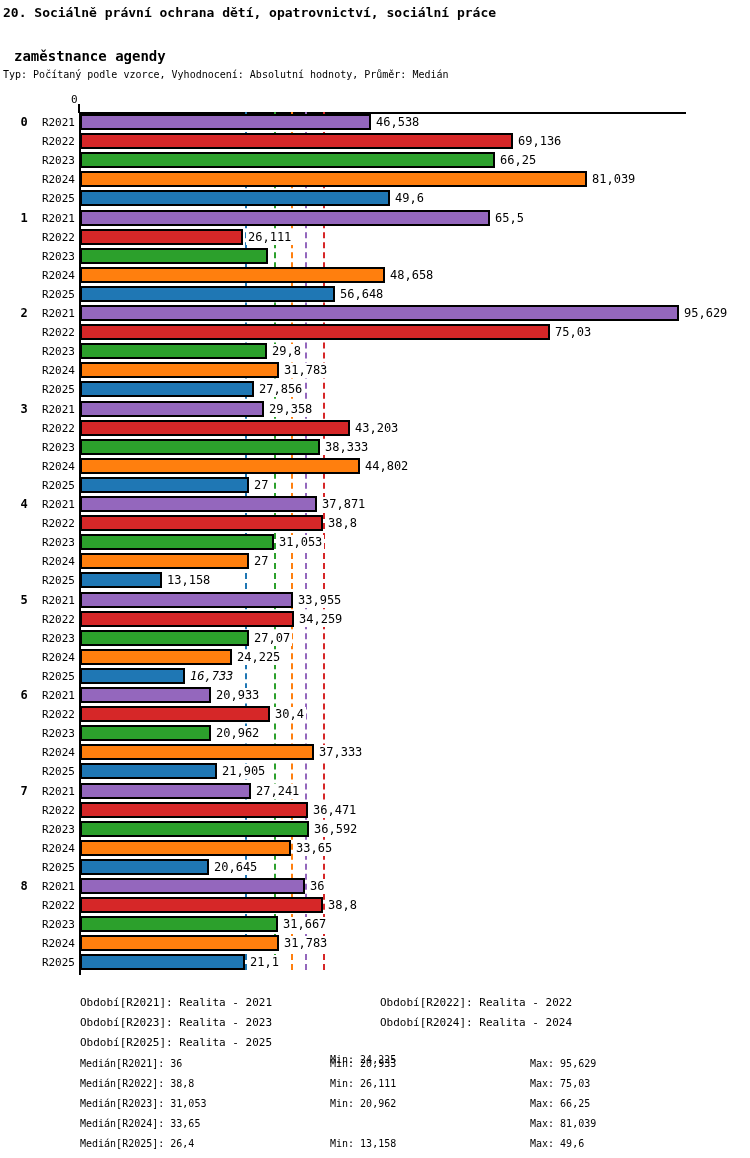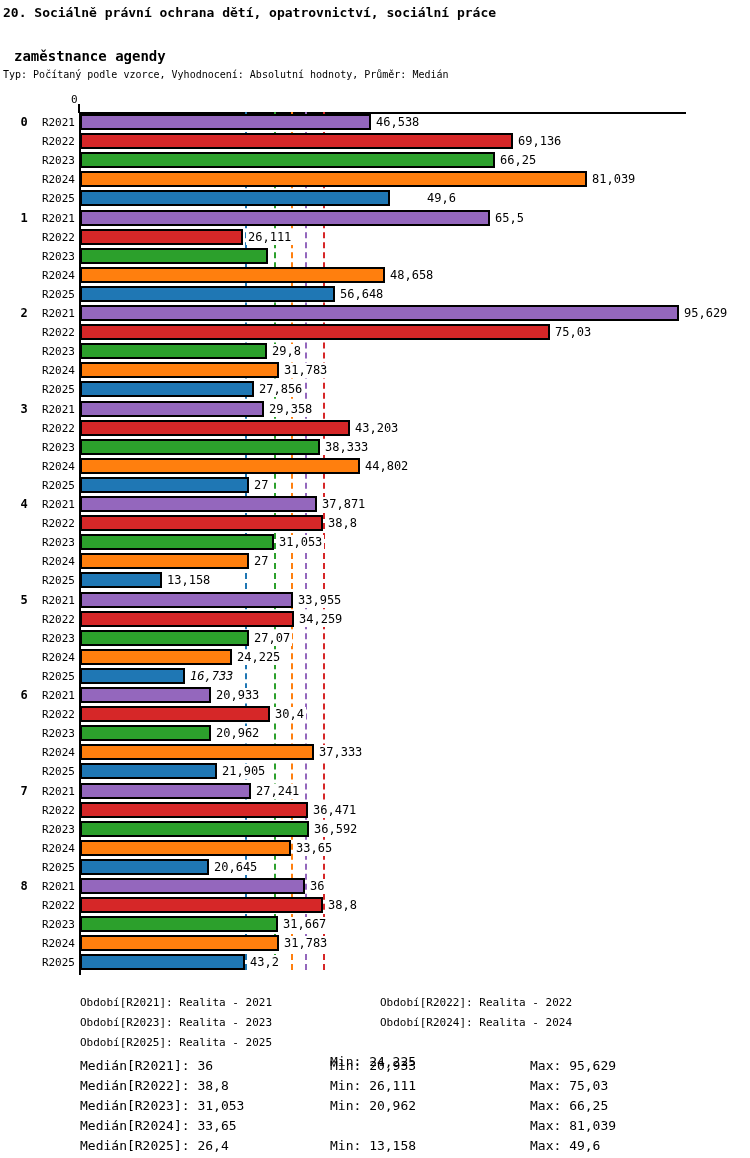--- a/index.html
+++ b/index.html
@@ -13,21 +13,21 @@
   .zero{left:71px;top:93px;font-size:11px;}
   .tick{left:78px;top:104px;width:2px;height:9px;background:#000;}
   .xaxis{left:79px;top:112px;width:607px;height:2px;background:#000;}
   .yaxis{left:79px;top:112px;width:2px;height:863px;background:#000;}
   .mline{width:0;top:112px;height:858px;}
   .glabel{font-size:12px;font-weight:bold;width:16px;text-align:center;line-height:16px;}
   .ylabel{font-size:11px;width:36px;text-align:right;line-height:15px;}
   .bar{height:16px;border:2px solid #000;box-sizing:border-box;}
   .vlabel{font-size:12px;line-height:15px;background:#fff;padding:0 2px;white-space:pre;}
   .legitem{font-size:11px;white-space:pre;}
-  .statitem{font-size:13px;white-space:pre;}
+  .statitem{font-size:10px;white-space:pre;}
 </style>
 </head>
 <body>
 
 <div class="page">
   <div class="abs title1">20. Sociálně právní ochrana dětí, opatrovnictví, sociální práce</div>
   <div class="abs title3">zaměstnance agendy</div>
   <div class="abs meta">Typ: Počítaný podle vzorce, Vyhodnocení: Absolutní hodnoty, Průměr: Medián</div>
 
   <div class="abs zero">0</div>
@@ -49,21 +49,21 @@
       <div class="abs bar" style="left: 80px; top: 133px; width: 433px; background: rgb(214, 39, 40);"></div>
       <div class="abs vlabel" style="left: 516px; top: 134px;">69,136</div>
       <div class="abs ylabel" style="left: 39px; top: 153px;">R2023</div>
       <div class="abs bar" style="left: 80px; top: 152px; width: 415px; background: rgb(44, 160, 44);"></div>
       <div class="abs vlabel" style="left: 498px; top: 153px;">66,25</div>
       <div class="abs ylabel" style="left: 39px; top: 172px;">R2024</div>
       <div class="abs bar" style="left: 80px; top: 171px; width: 507px; background: rgb(255, 127, 14);"></div>
       <div class="abs vlabel" style="left: 590px; top: 172px;">81,039</div>
       <div class="abs ylabel" style="left: 39px; top: 191px;">R2025</div>
       <div class="abs bar" style="left: 80px; top: 190px; width: 310px; background: rgb(31, 119, 180);"></div>
-      <div class="abs vlabel" style="left: 393px; top: 191px; margin-left: 32px;">49,6</div>
+      <div class="abs vlabel" style="left: 393px; top: 191px;">49,6</div>
       <div class="abs glabel" style="left: 16px; top: 210px;">1</div>
       <div class="abs ylabel" style="left: 39px; top: 211px;">R2021</div>
       <div class="abs bar" style="left: 80px; top: 210px; width: 410px; background: rgb(148, 103, 189);"></div>
       <div class="abs vlabel" style="left: 493px; top: 211px;">65,5</div>
       <div class="abs ylabel" style="left: 39px; top: 230px;">R2022</div>
       <div class="abs bar" style="left: 80px; top: 229px; width: 163px; background: rgb(214, 39, 40);"></div>
       <div class="abs vlabel" style="left: 246px; top: 230px;">26,111</div>
       <div class="abs ylabel" style="left: 39px; top: 249px;">R2023</div>
       <div class="abs bar" style="left: 80px; top: 248px; width: 188px; background: rgb(44, 160, 44);"></div>
       <div class="abs vlabel" style="left: 271px; top: 249px; margin-top: 22px;">30</div>
@@ -177,21 +177,21 @@
       <div class="abs bar" style="left: 80px; top: 897px; width: 243px; background: rgb(214, 39, 40);"></div>
       <div class="abs vlabel" style="left: 326px; top: 898px;">38,8</div>
       <div class="abs ylabel" style="left: 39px; top: 917px;">R2023</div>
       <div class="abs bar" style="left: 80px; top: 916px; width: 198px; background: rgb(44, 160, 44);"></div>
       <div class="abs vlabel" style="left: 281px; top: 917px;">31,667</div>
       <div class="abs ylabel" style="left: 39px; top: 936px;">R2024</div>
       <div class="abs bar" style="left: 80px; top: 935px; width: 199px; background: rgb(255, 127, 14);"></div>
       <div class="abs vlabel" style="left: 282px; top: 936px;">31,783</div>
       <div class="abs ylabel" style="left: 39px; top: 955px;">R2025</div>
       <div class="abs bar" style="left: 80px; top: 954px; width: 165px; background: rgb(31, 119, 180);"></div>
-      <div class="abs vlabel" style="left: 248px; top: 955px;">43,2</div>
+      <div class="abs vlabel" style="left: 248px; top: 955px;">21,1</div>
     </div>
   <div id="legend">
       <div class="abs legitem" style="left: 80px; top: 996px;">Období[R2021]: Realita - 2021</div>
       <div class="abs legitem" style="left: 380px; top: 996px;">Období[R2022]: Realita - 2022</div>
       <div class="abs legitem" style="left: 80px; top: 1016px;">Období[R2023]: Realita - 2023</div>
       <div class="abs legitem" style="left: 380px; top: 1016px;">Období[R2024]: Realita - 2024</div>
       <div class="abs legitem" style="left: 80px; top: 1036px;">Období[R2025]: Realita - 2025</div>
     </div>
   <div id="stats">
       <div class="abs statitem" style="left: 80px; top: 1058px;">Medián[R2021]: 36</div>

